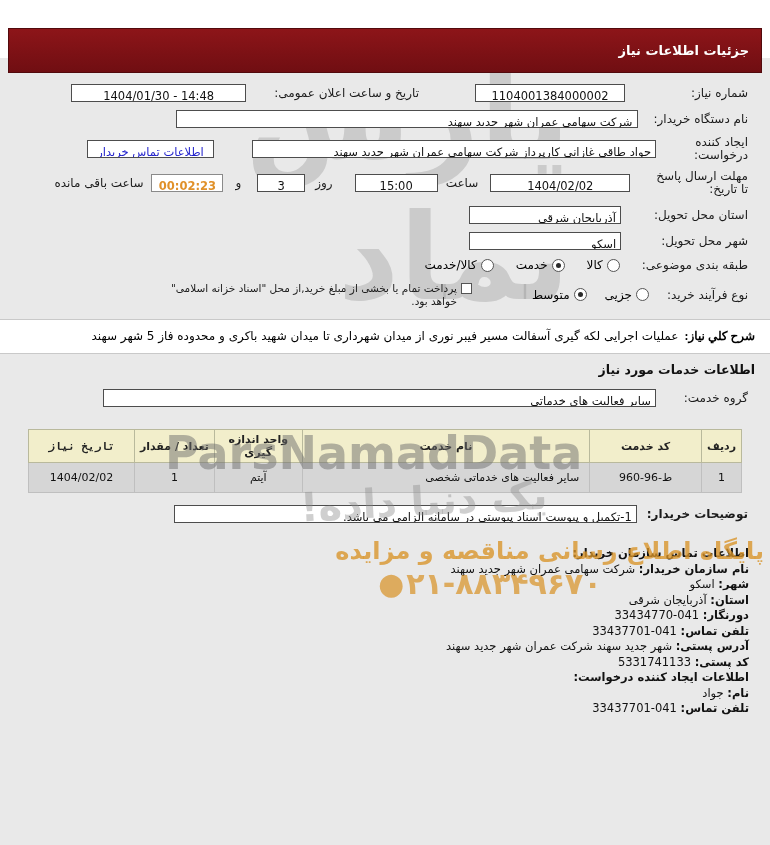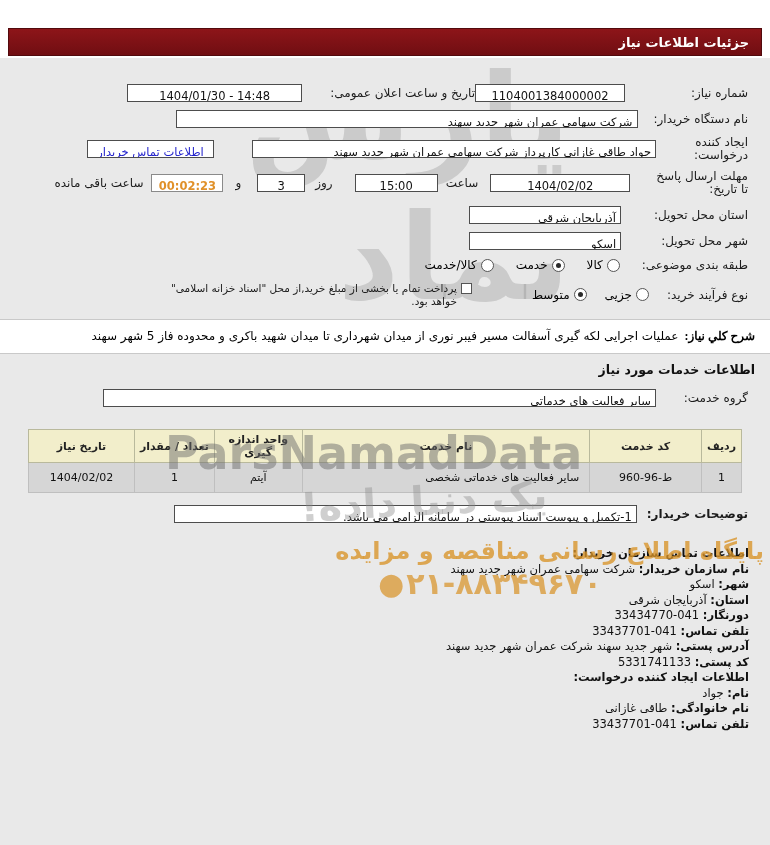--- a/index.html
+++ b/index.html
@@ -1,20 +1,20 @@
 <!DOCTYPE html>
 <html lang="fa"><head>
 <meta charset="utf-8">
 <style>
   * { margin:0; padding:0; box-sizing:border-box; }
   html,body { width:770px; height:845px; }
   body { background:#fff; font-family:"DejaVu Sans", sans-serif; position:relative; overflow:hidden; }
   .page { position:relative; width:770px; height:845px; }
 
-  .titlebar { position:absolute; top:28px; left:8px; right:8px; height:28px;
+  .titlebar { position:absolute; top:28px; left:8px; right:8px; height:45px;
     background:linear-gradient(#8d1519,#700e12); border:1px solid #520a0d;
     display:flex; align-items:center; justify-content:flex-end; padding:0 12px; z-index:3; }
   .titlebar .title { color:#fff; font-size:13px; font-weight:bold; }
 
   .content { position:absolute; top:58px; left:0; right:0; bottom:0; background:#e9e9e9;
     padding-top:26px; overflow:hidden; }
 
   
   .wm { position:absolute; pointer-events:none; white-space:nowrap; }
   .wm-top { top:-10px; right:200px; z-index:0; font-size:120px; line-height:140px;
@@ -40,21 +40,21 @@
   .center { text-align:center; }
   .ltr { direction:ltr; unicode-bidi:isolate; }
 
   .w150{width:150px;} .w175{width:175px;} .w462{width:462px;} .w404{width:404px;}
   .w140{width:140px;} .w75{width:83px;} .w48{width:48px;} .w72{width:72px;}
   .w152{width:152px;} .w127{width:127px;} .w553{width:553px;} .w463{width:463px;}
 
   .ml8{margin-left:8px;} .ml10{margin-left:10px;} .ml12{margin-left:12px;}
   .ml16{margin-left:16px;} .ml18{margin-left:18px;} .ml22{margin-left:22px;}
   .ml26{margin-left:26px;} .ml28{margin-left:28px;} .ml33{margin-left:33px;}
-  .ml38{margin-left:38px;} .ml40{margin-left:40px;} .ml56{}
+  .ml38{margin-left:38px;} .ml40{margin-left:40px;} .ml56{margin-left:56px;}
   .ml60{margin-left:60px;} .ml66{margin-left:66px;}
 
   .linkbox { color:#2222cc; text-align:center; }
   .timerbox { border:1px solid #8a8a8a; color:#e0912a; font-weight:bold; text-align:center; }
 
   .opt { display:flex; align-items:center; gap:4px; font-size:12px; white-space:nowrap; }
   .radio { width:13px; height:13px; border:1px solid #555; border-radius:50%;
     background:#fff; position:relative; flex:0 0 auto; }
   .radio.checked::after { content:""; position:absolute; inset:3px; background:#2b2b2b; border-radius:50%; }
   .checkbox { width:11px; height:11px; border:1px solid #555; background:#fff; flex:0 0 auto; margin-top:1px; }
@@ -69,21 +69,21 @@
   .sec-title { position:relative; z-index:1; font-weight:bold; font-size:12.5px;
     padding-right:15px; margin:2px 0 12px; color:#111; }
 
   table.svc-table { position:relative; z-index:1; border-collapse:collapse;
     margin:22px 28px 12px; width:714px; }
   .svc-table th { background:#f2eecb; border:1px solid #b9b99c; font-size:11px;
     font-weight:bold; padding:3px 2px; color:#222; }
   .svc-table td { background:#d6d6d6; border:1px solid #bfbfbf; font-size:11px;
     padding:8px 4px; text-align:center; color:#111; }
   .svc-table td.name { text-align:right; padding-right:10px; }
-  .c0{width:40px;} .c1{width:112px;} .c2{width:288px;} .c3{width:88px;} .c4{width:80px;} .c5{width:106px;}
+  .c0{width:40px;} .c1{width:112px;} .c2{width:288px;} .c3{width:88px;} .c4{width:80px;} .c5{width:106px;font-family:Liberation Mono, monospace;}
 
   .contact { position:relative; z-index:1; padding:16px 21px 0; font-size:11.5px;
     line-height:13px; color:#111; }
   .cline { margin-bottom:2.5px; white-space:nowrap; }
   .clbl { font-weight:bold; }
 </style>
 </head>
 <body>
 
 <div class="page">
@@ -230,19 +230,18 @@
         <div class="cline"><span class="clbl">اطلاعات تماس سازمان خریدار:</span></div>
         <div class="cline"><span class="clbl">نام سازمان خریدار:</span> <span>شرکت سهامی عمران شهر جدید سهند</span></div>
         <div class="cline"><span class="clbl">شهر:</span> <span>اسکو</span></div>
         <div class="cline"><span class="clbl">استان:</span> <span>آذربایجان شرقی</span></div>
         <div class="cline"><span class="clbl">دورنگار:</span> <span class="ltr">33434770-041</span></div>
         <div class="cline"><span class="clbl">تلفن تماس:</span> <span class="ltr">33437701-041</span></div>
         <div class="cline"><span class="clbl">آدرس پستی:</span> <span>شهر جدید سهند شرکت عمران شهر جدید سهند</span></div>
         <div class="cline"><span class="clbl">کد پستی:</span> <span class="ltr">5331741133</span></div>
         <div class="cline"><span class="clbl">اطلاعات ایجاد کننده درخواست:</span></div>
         <div class="cline"><span class="clbl">نام:</span> <span>جواد</span></div>
-        <div class="cline"><span class="clbl">نام خانوادگی:</span> <span>طاقی غازانی</span></div>
         <div class="cline"><span class="clbl">تلفن تماس:</span> <span class="ltr">33437701-041</span></div>
       </div>
 
     </div>
   </div>
 </div>
 
 </body></html>

